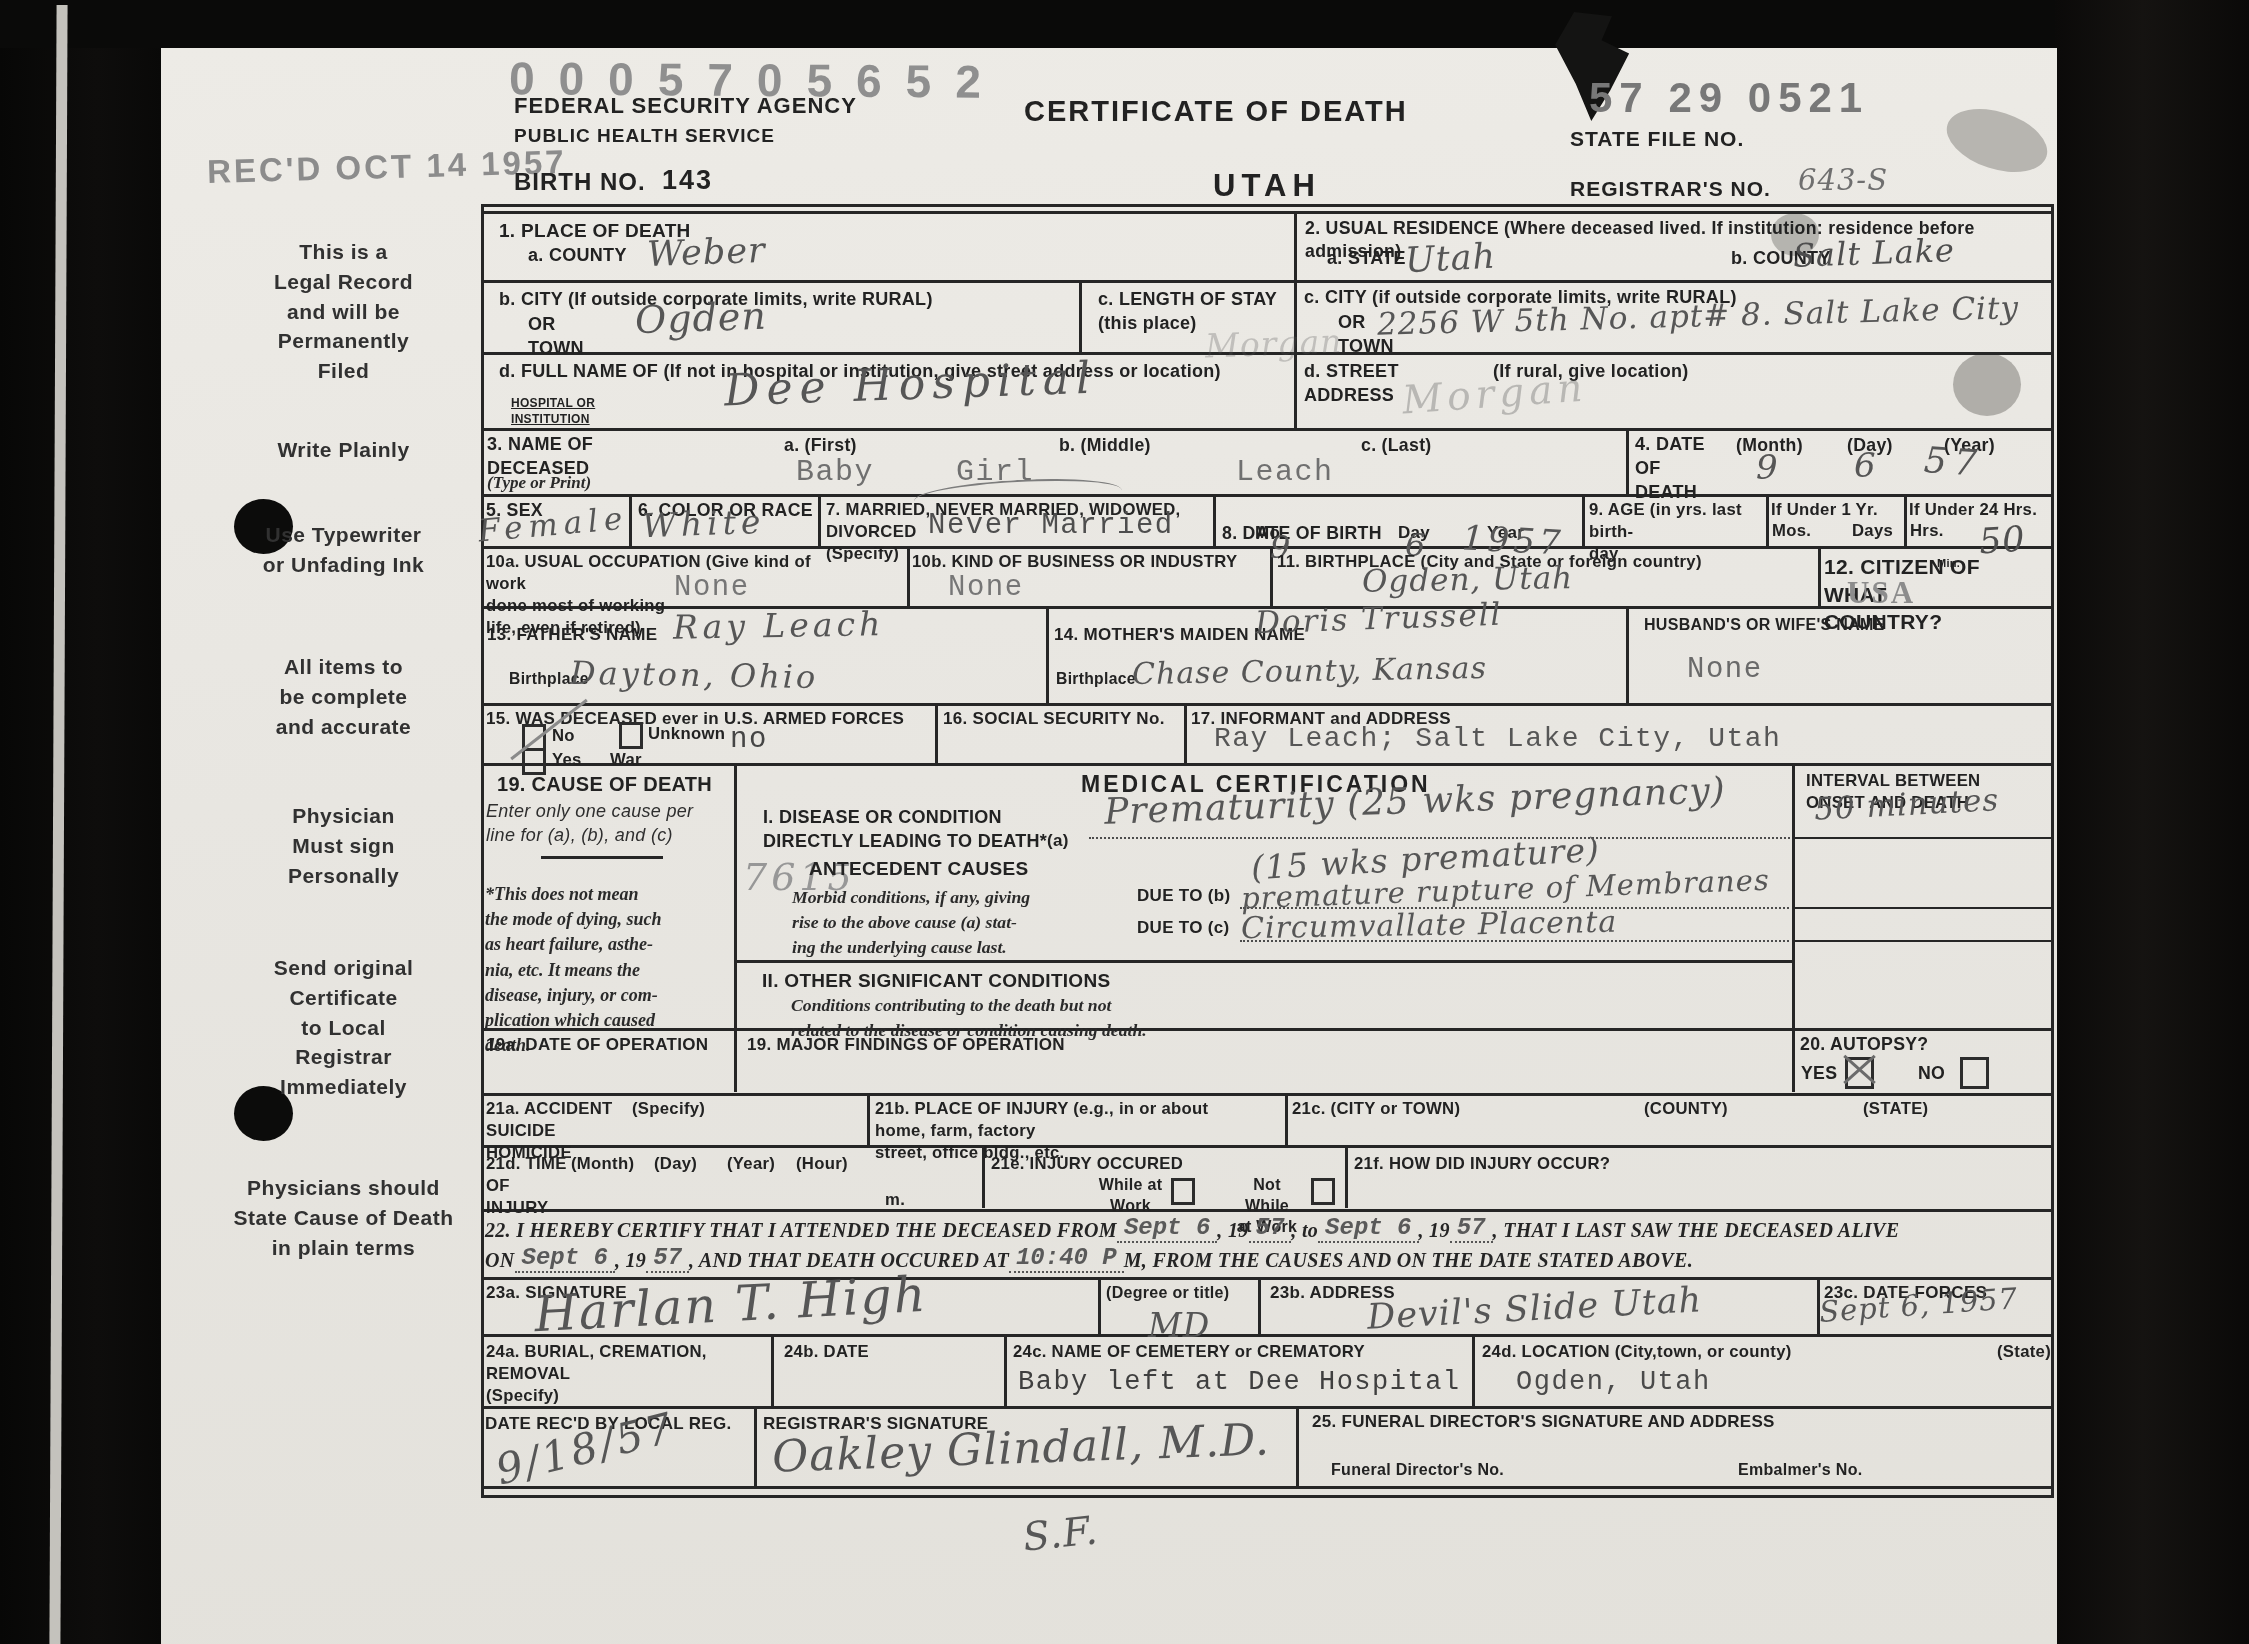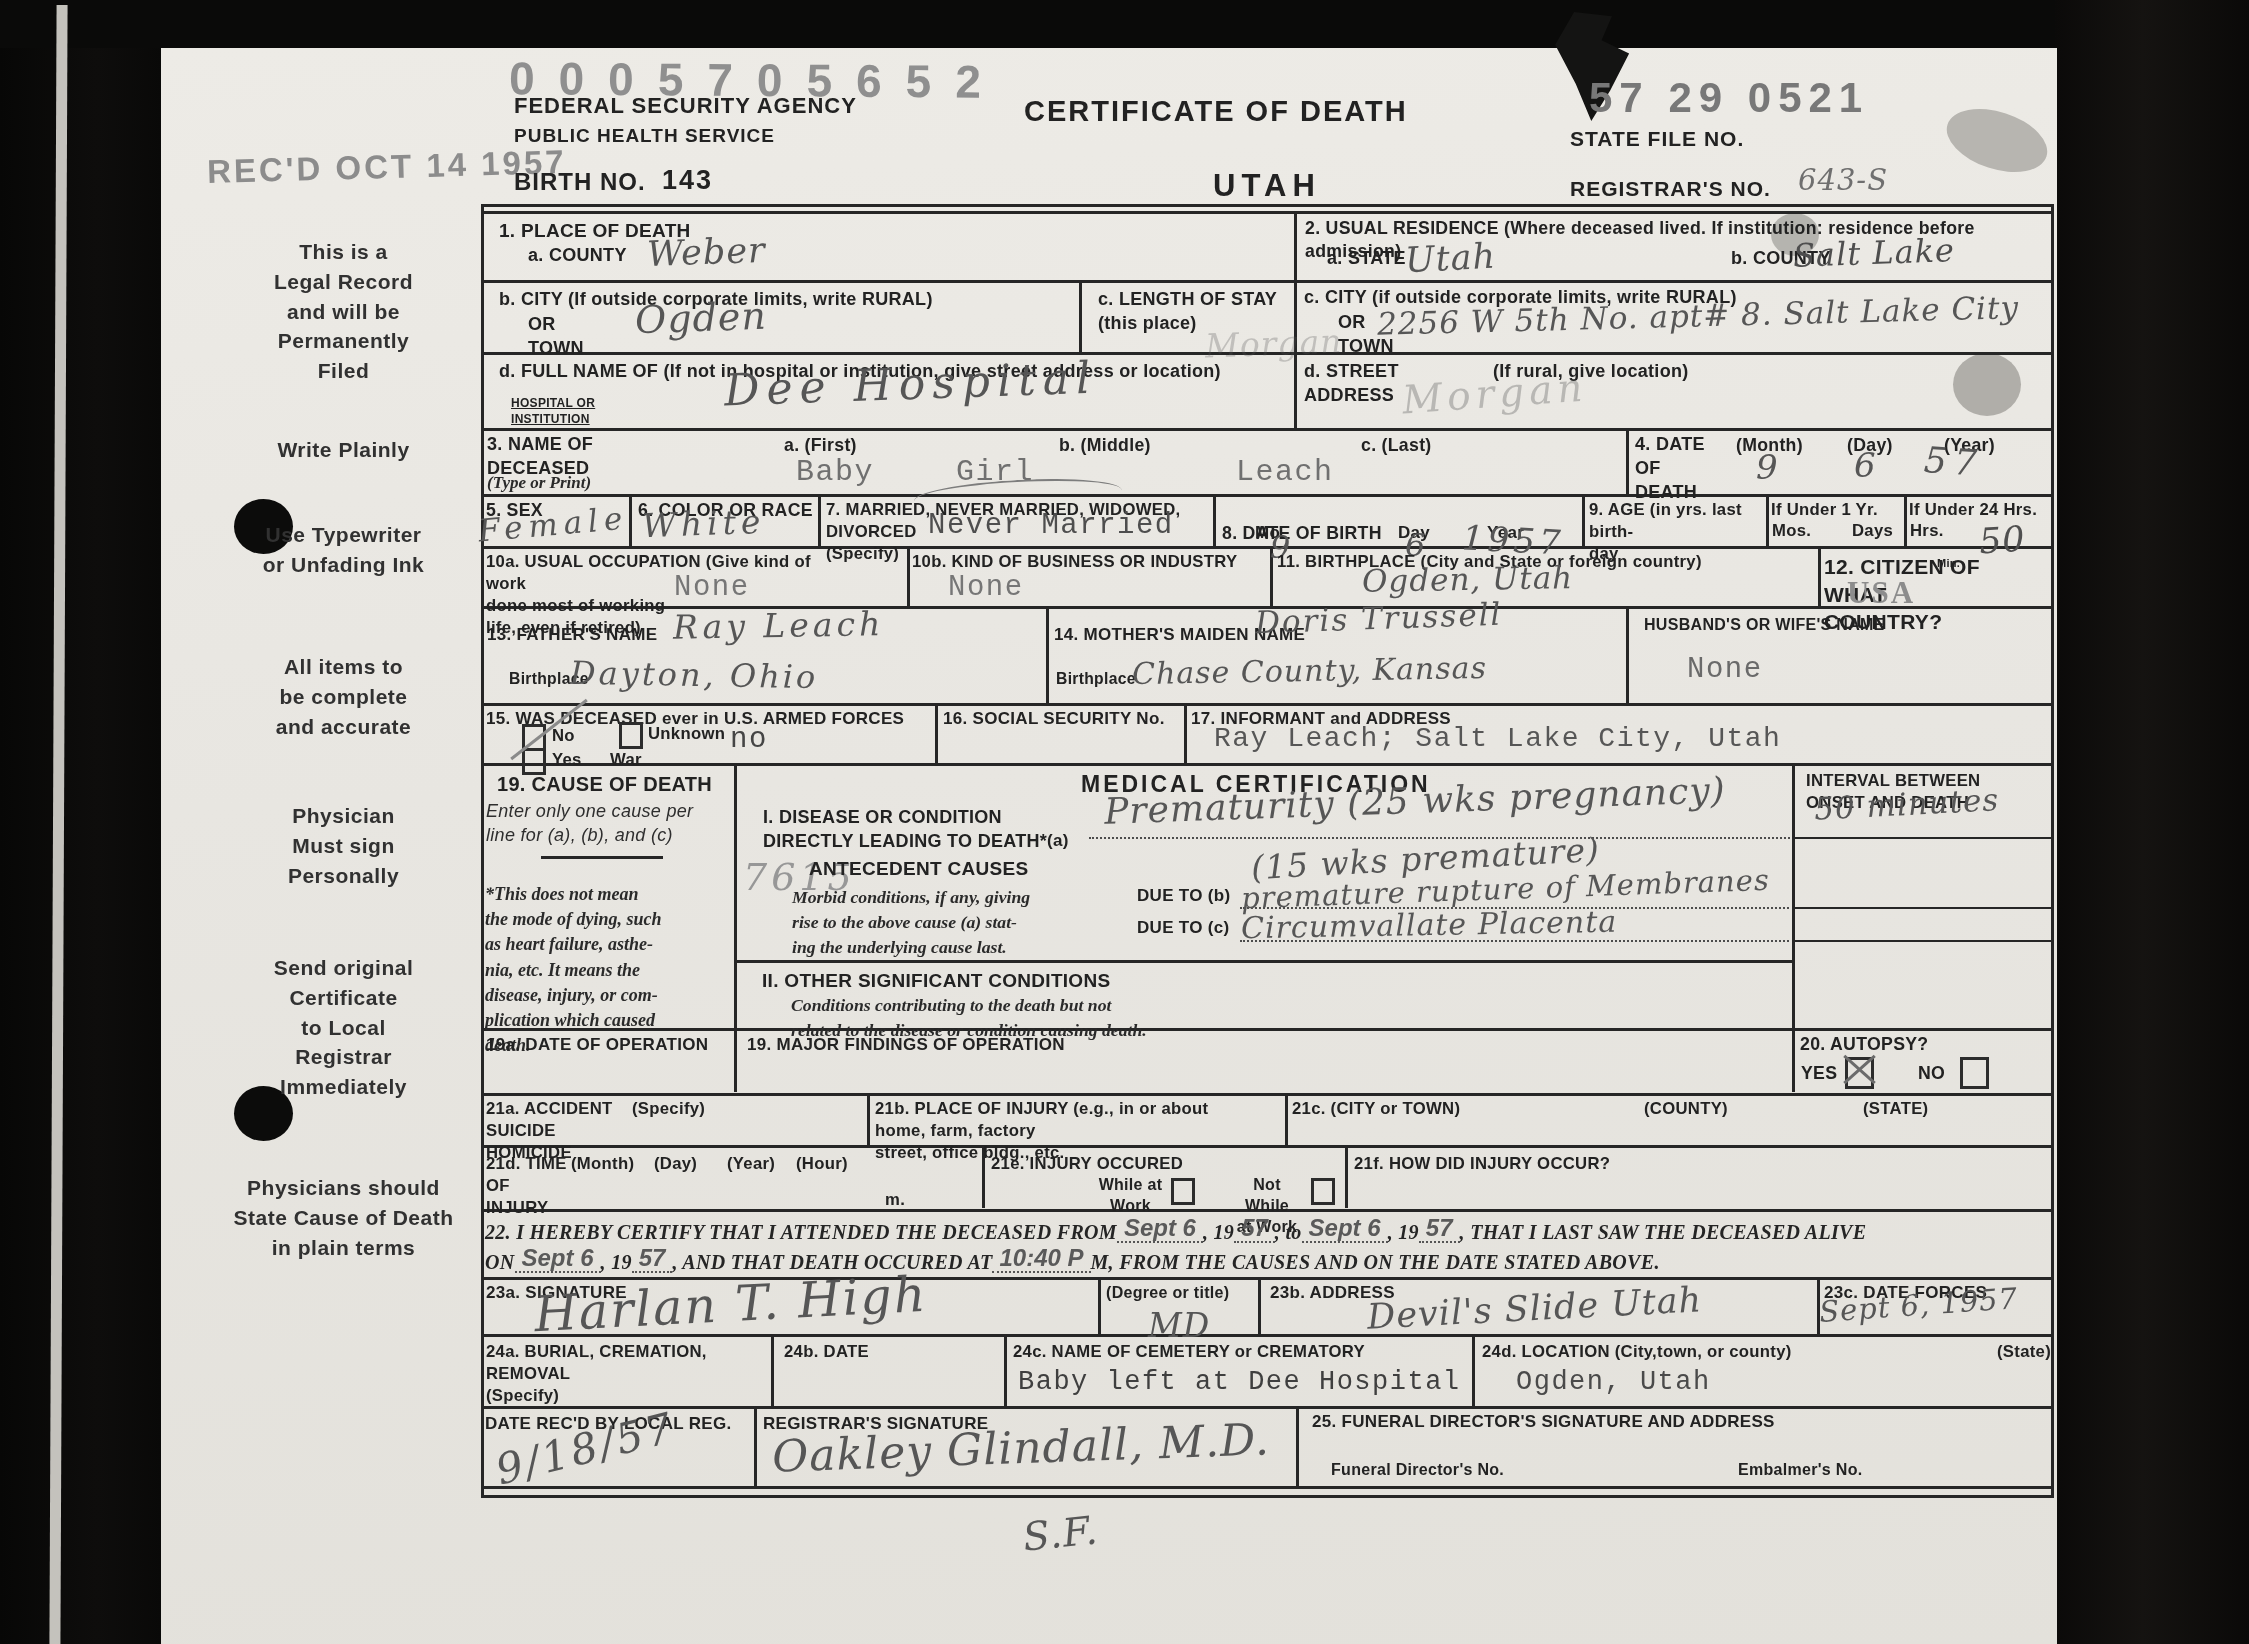--- a/index.html
+++ b/index.html
@@ -26,21 +26,21 @@
         font-size:21px;line-height:1.42;white-space:pre-line;letter-spacing:0.5px;}
   .cb{position:absolute;width:18px;height:21px;border:3px solid #2c2c2c;background:transparent;}
   .hole{position:absolute;width:59px;height:55px;border-radius:50%;background:#0c0c0b;}
   .blob{position:absolute;border-radius:50%;}
   .xline{position:absolute;height:3px;background:#6b6b6b;}
   .sline{position:absolute;background:#8a8a8a;}
   .squig{position:absolute;border-top:2.5px solid #7d7d7d;border-radius:50%;}
   .serif-stamp{position:absolute;font-family:"Liberation Serif",serif;font-weight:bold;color:#8c8c8c;}
   .certline{position:absolute;font-family:"Liberation Serif",serif;font-style:italic;font-weight:bold;
             color:#252525;font-size:20px;white-space:nowrap;}
-  .certline .hwv{font-family:Liberation Sans, sans-serif;color:#5a5a5a;font-size:24px;position:relative;top:-3px;
+  .certline .hwv{font-family:Liberation Mono, monospace;color:#5a5a5a;font-size:24px;position:relative;top:-3px;
                  border-bottom:2px dotted #555;padding:0 7px;}
   .certline .plain{letter-spacing:0.3px;}
 </style>
 </head>
 <body>
 
 <div id="canvas">
 
   <div class="band" style="left:0;top:0;width:162px;height:1644px;background:linear-gradient(90deg,#070706,#0e0d0c 60%,#090908);"></div>
   <div class="band" style="left:0;top:0;width:2250px;height:48px;"></div>

